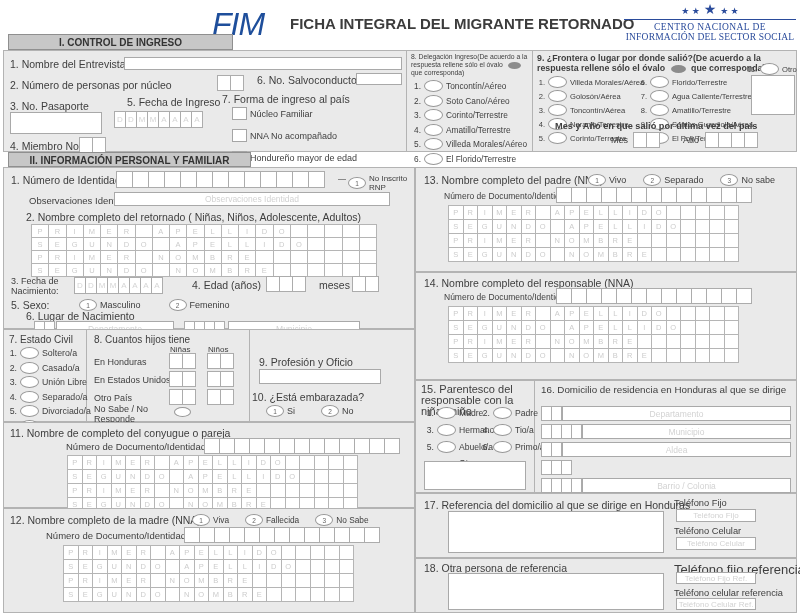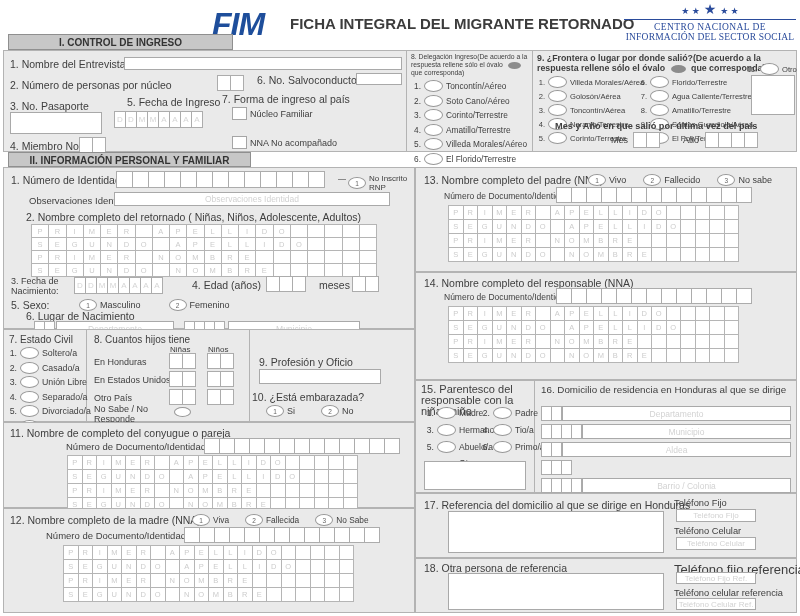--- a/index.html
+++ b/index.html
@@ -39,21 +39,21 @@
   .hlist{display:flex;flex-direction:row;}
   .domrow{display:flex;align-items:flex-start;margin-bottom:3px}
   .domrow .input{flex:1;height:15px;font-size:8.5px;line-height:14px;margin-left:1px}
   .org{font-family:"Liberation Serif",serif;text-align:center}
   .seplineV{position:absolute;top:0;bottom:0;border-left:1px solid #b3b3b3}
 </style>
 </head>
 <body>
 
 <div class="p" style="left:0;top:0;width:800px;height:47px">
-  <div class="p" style="left:212px;top:6px;font-size:32px;font-weight:bold;font-style:italic;color:#1e4e9b;letter-spacing:-1px">FIM</div>
+  <div class="p" style="left:212px;top:6px;font-size:32px;font-weight:normal;font-style:italic;color:#1e4e9b;letter-spacing:-1px">FIM</div>
   <div class="p lbl" style="left:290px;top:15px;font-size:15px;font-weight:bold;color:#3c3c3c">FICHA INTEGRAL DEL MIGRANTE RETORNADO</div>
   <div class="p org" style="left:622px;top:2px;width:176px;color:#2a4b9b">
     <div style="line-height:14px">
       <span style="font-size:9px">★ ★</span>
       <span style="font-size:14px">★</span>
       <span style="font-size:9px">★ ★</span>
     </div>
     <div style="border-top:1px solid #2a4b9b;margin:1px 2px 2px 2px"></div>
     <div style="font-size:9.5px;letter-spacing:0.4px">CENTRO NACIONAL DE</div>
     <div style="font-size:9.5px;letter-spacing:0.2px">INFORMACIÓN DEL SECTOR SOCIAL</div>
@@ -73,21 +73,21 @@
   <div class="p lbl" style="left:253px;top:23px">6. No. Salvoconducto</div>
   <div class="p input" style="left:352px;top:22px;width:46px;height:12px"></div>
 
   <div class="p lbl" style="left:6px;top:49px">3. No. Pasaporte</div>
   <div class="p input" style="left:6px;top:61px;width:92px;height:22px"></div>
 
   <div class="p lbl" style="left:123px;top:45px">5. Fecha de Ingreso</div>
   <div class="p cells cs-date" style="left:110px;top:60px"><span class="cell">D</span><span class="cell">D</span><span class="cell">M</span><span class="cell">M</span><span class="cell">A</span><span class="cell">A</span><span class="cell">A</span><span class="cell">A</span></div>
 
   <div class="p lbl" style="left:218px;top:42px">7. Forma de ingreso al país</div>
-  <div class="p vlist" style="left:228px;top:56px;gap:16px;font-size:9px">
+  <div class="p vlist" style="left:228px;top:56px;gap:9px;font-size:9px">
       <span class="opt">
         <span class="chk"></span>
         <span class="olbl">Núcleo Familiar</span>
       </span>
       <span class="opt">
         <span class="chk"></span>
         <span class="olbl">NNA No acompañado</span>
       </span>
       <span class="opt">
         <span class="chk"></span>
@@ -632,21 +632,21 @@
 
 <div class="panel" style="left:415px;top:167px;width:382px;height:105px">
   <div class="p lbl" style="left:8px;top:6px">13. Nombre completo del padre (NNA)</div>
   <div class="p hlist" style="left:172px;top:6px;gap:17px;font-size:9px">
       <span class="opt">
         <span class="ovaln">1</span>
         <span class="olbl">Vivo</span>
       </span>
       <span class="opt">
         <span class="ovaln">2</span>
-        <span class="olbl">Fallecido</span>
+        <span class="olbl">Separado</span>
       </span>
       <span class="opt">
         <span class="ovaln">3</span>
         <span class="olbl">No sabe</span>
       </span>
     </div>
   <div class="p lbl-xs" style="left:28px;top:23px;font-size:8.5px">Número de Documento/Identidad</div>
   <div class="p cells cs-doc" style="left:140px;top:19px"><span class="cell"></span><span class="cell"></span><span class="cell"></span><span class="cell"></span><span class="cell"></span><span class="cell"></span><span class="cell"></span><span class="cell"></span><span class="cell"></span><span class="cell"></span><span class="cell"></span><span class="cell"></span><span class="cell"></span></div>
   <div class="lgrid lg-s" style="left:33px;top:38px">
       <div class="lgrow">

